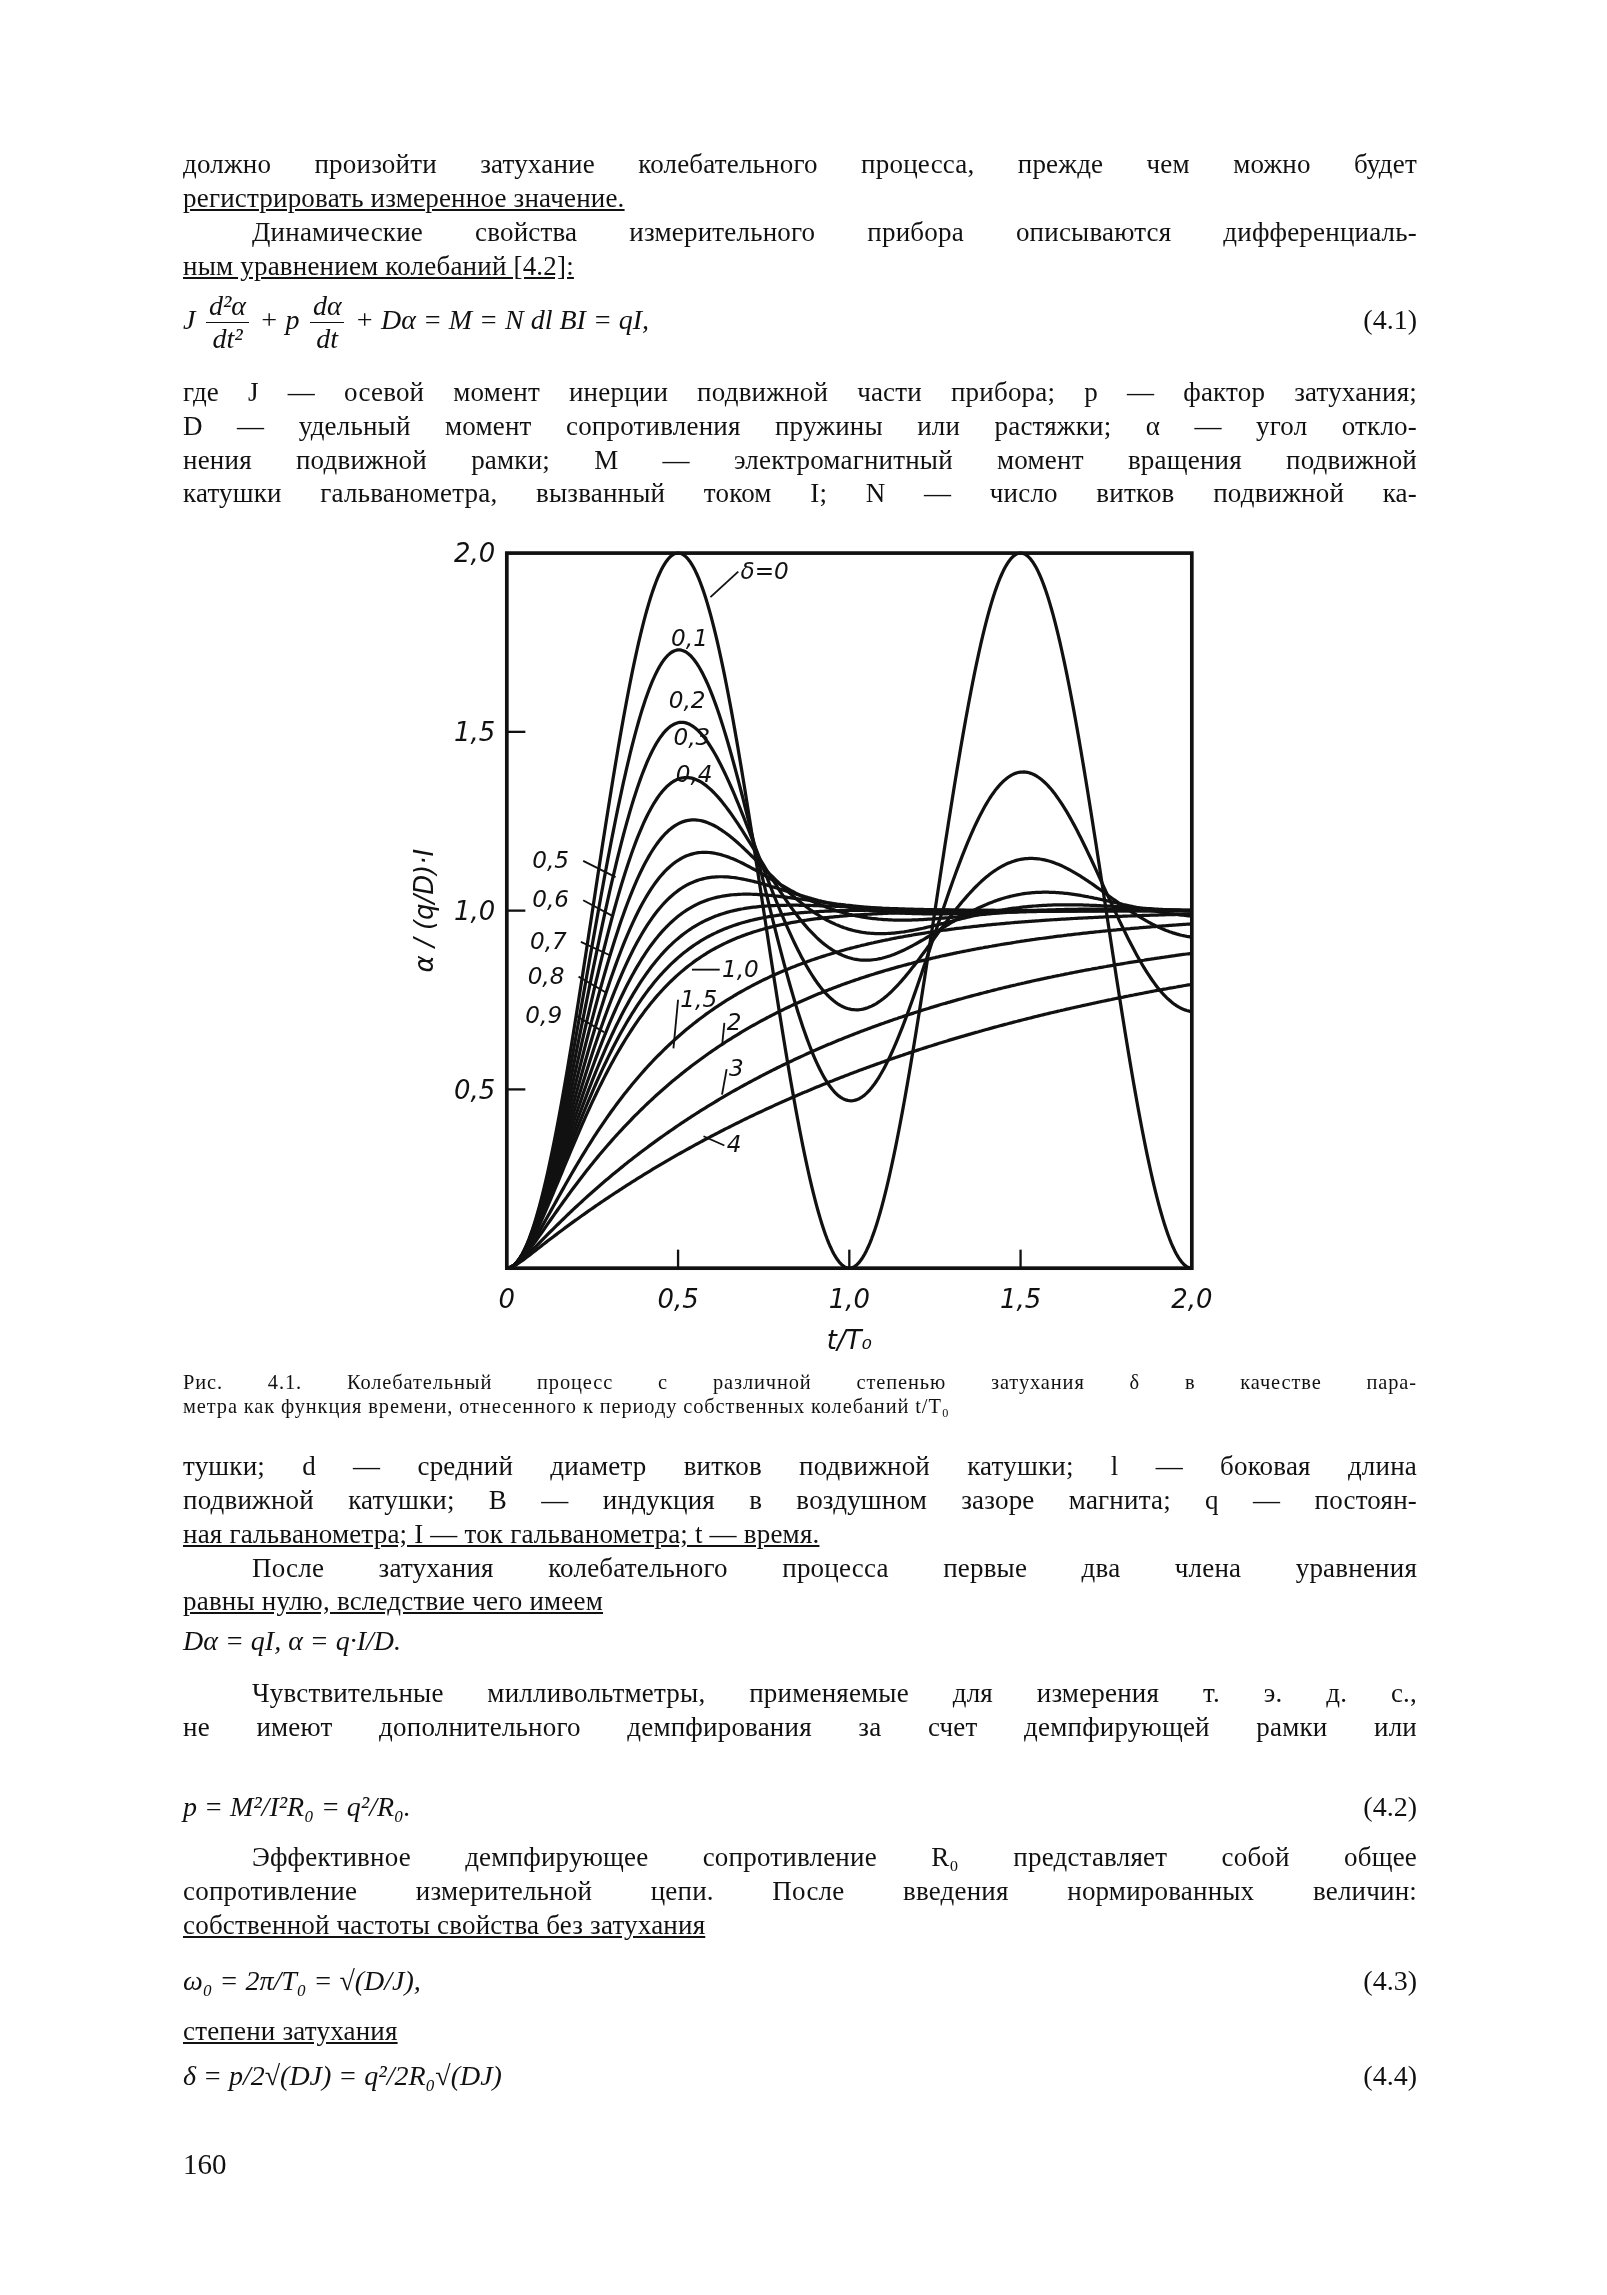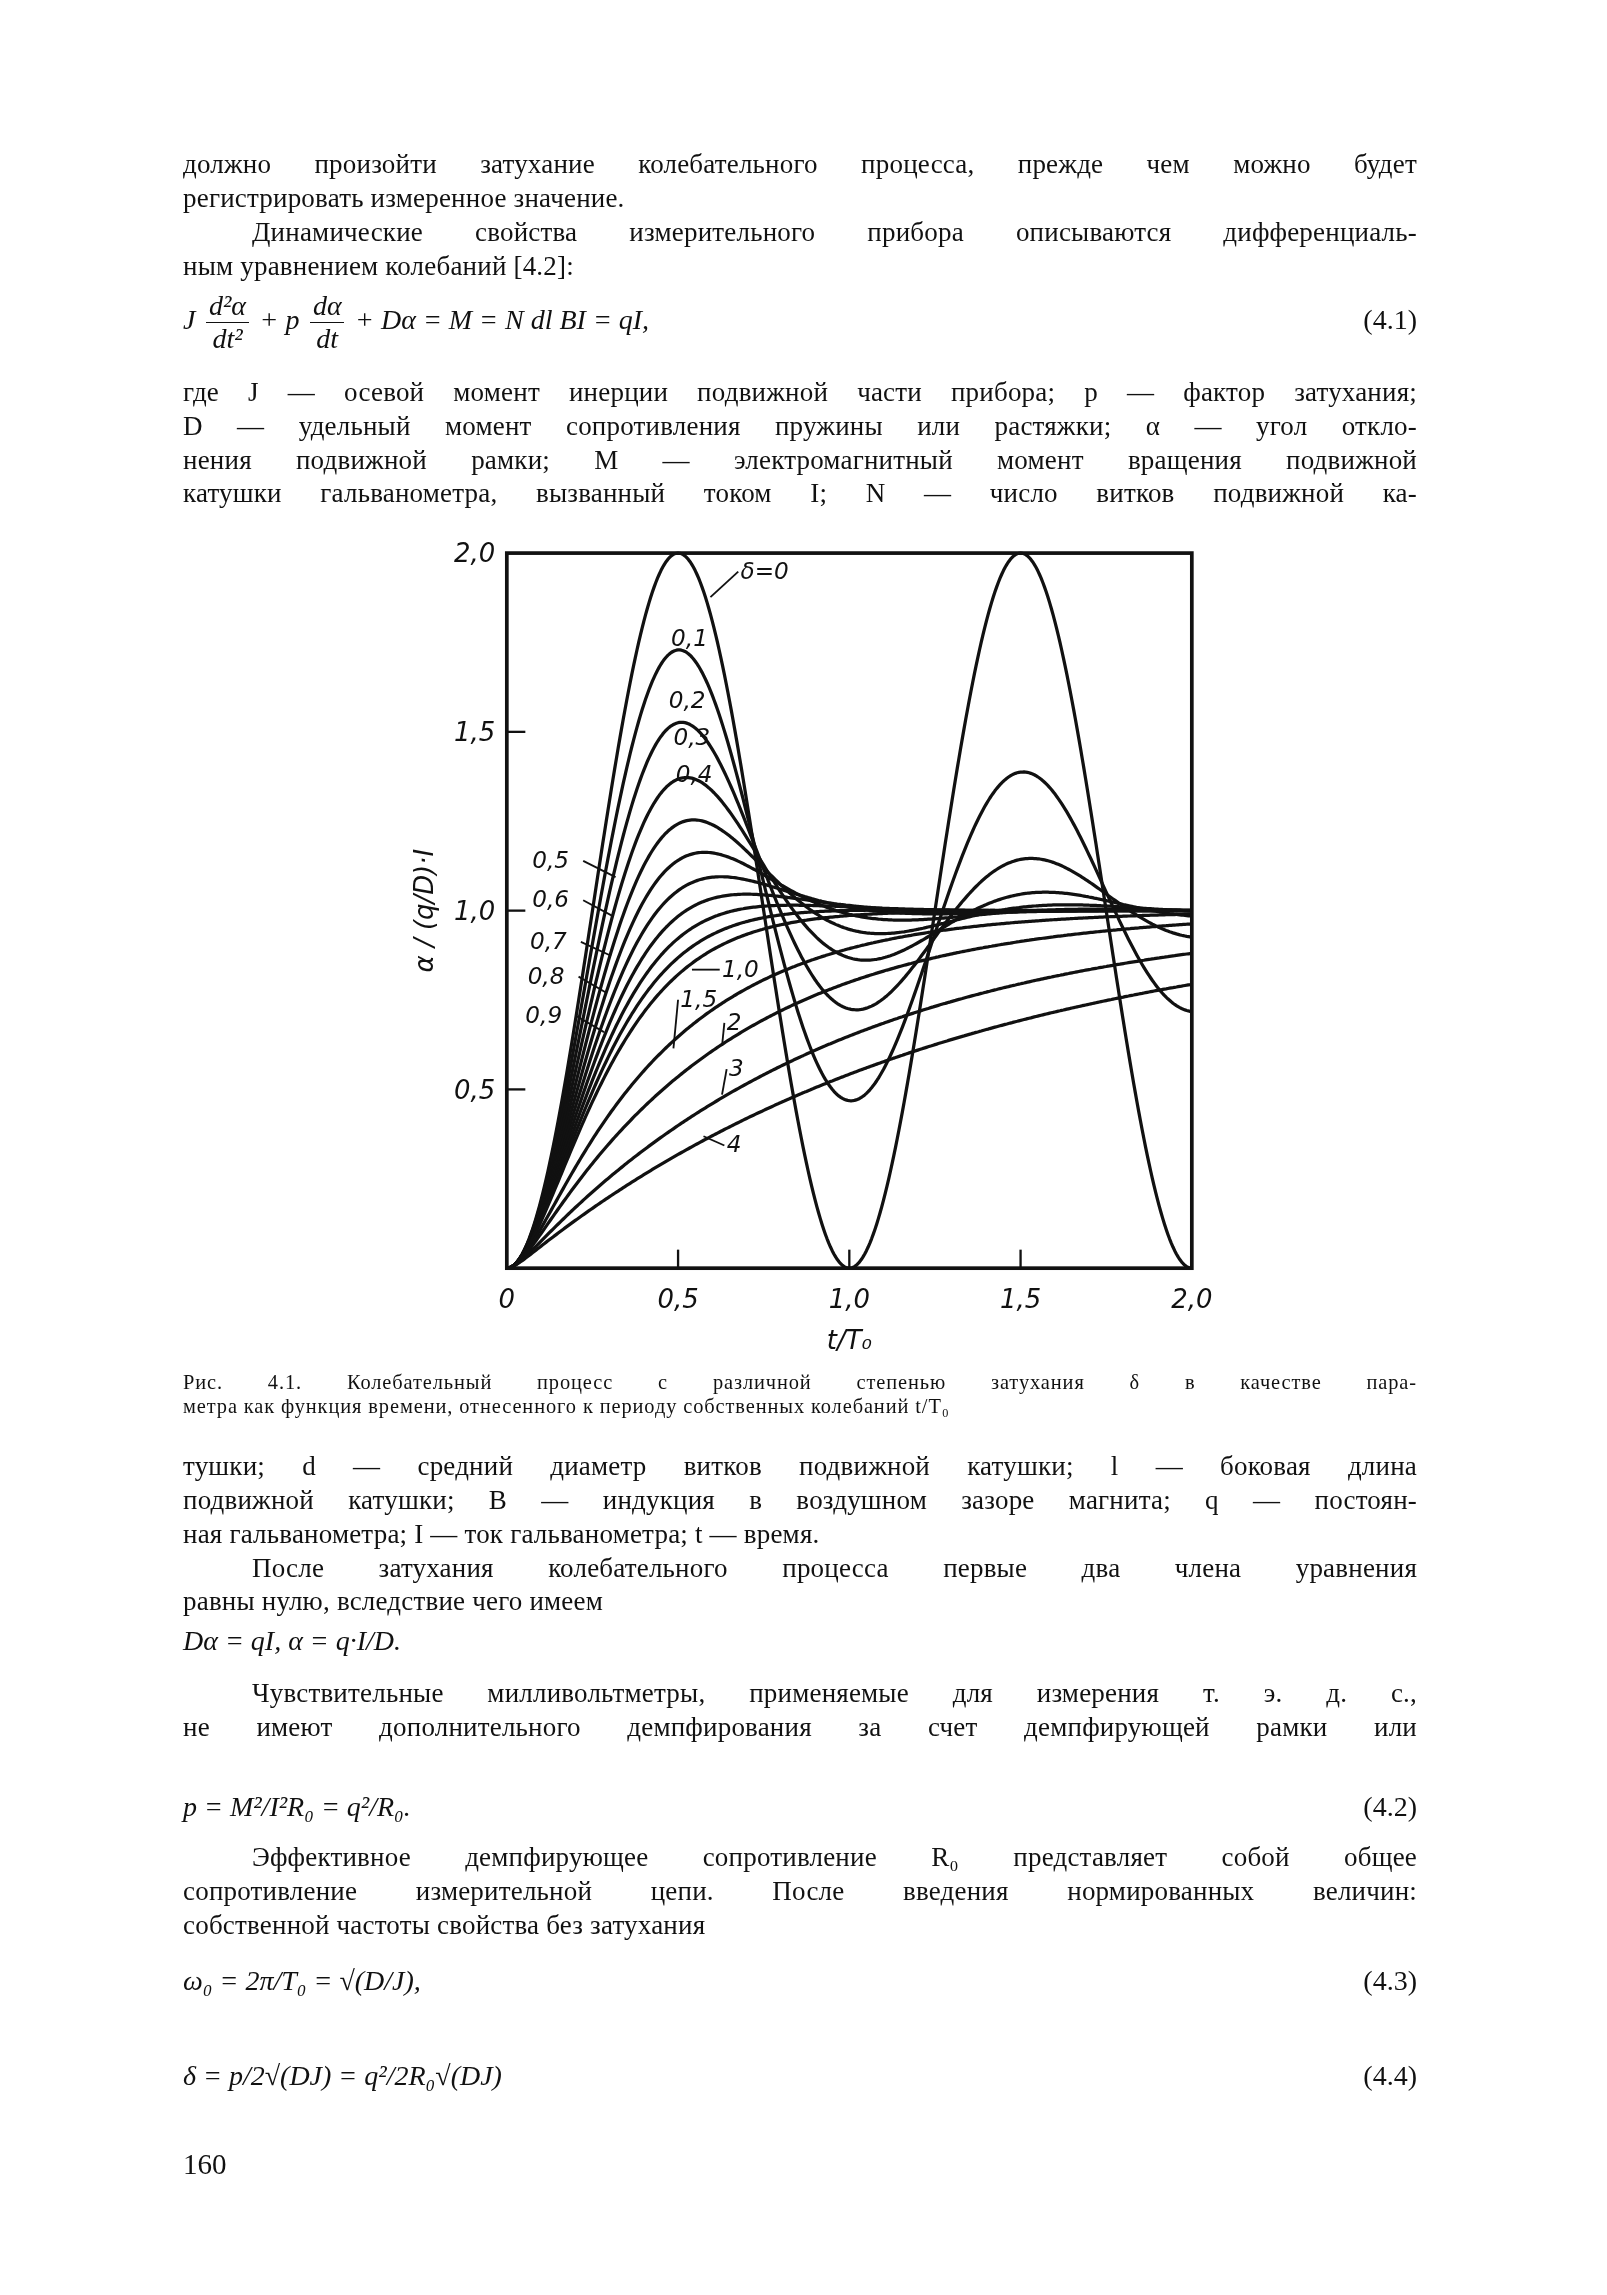--- a/index.html
+++ b/index.html
@@ -1,21 +1,21 @@
 <!DOCTYPE html>
 <html style="font-size:7.4px"><head>
 <meta charset="utf-8">
 <style>
   html, body { margin: 0; padding: 0; background: #ffffff; }
   body { width: 1607px; height: 2295px; position: relative; overflow: hidden;
          font-family: "Liberation Serif", "DejaVu Serif", serif; color: #111; }
   .page { position: absolute; left: 0; top: 0; width: 1607px; height: 1702px; }
   .txt { position: absolute; left: 183px; width: 1234px; font-size: 27px; line-height: 34px;
          text-align: justify; text-align-last: justify; white-space: nowrap; letter-spacing: 0.2px; }
-  .txt.last { text-align-last: left; }
+  .txt.last { text-align-last: left; text-decoration: underline; }
   .indent { padding-left: 69px; box-sizing: border-box; }
   .eq { position: absolute; left: 183px; width: 1234px; font-size: 28px; font-style: italic; white-space: nowrap; }
   .eqnum { position: absolute; right: 0; top: 0; font-style: normal; }
   .frac { display: inline-block; vertical-align: middle; text-align: center; margin: 0 3.7px; }
   .frac .num { display: block; border-bottom: 1.4px solid #111; padding: 0 2.8px; line-height: 32px; }
   .frac .den { display: block; line-height: 32px; }
   .caption { position: absolute; left: 183px; width: 1234px; font-size: 20.4px; line-height: 23px; font-weight: normal;
              letter-spacing: 0.9px; white-space: nowrap; text-align: justify; text-align-last: justify; }
   .caption.last { text-align-last: left; }
   #chart { position: absolute; left: 0; top: 0; }
@@ -128,20 +128,21 @@
 
   <div class="txt indent" style="top:1840px">Эффективное демпфирующее сопротивление R₀ представляет собой общее</div>
   <div class="txt" style="top:1874px">сопротивление измерительной цепи. После введения нормированных величин:</div>
   <div class="txt last" style="top:1908px">собственной частоты свойства без затухания</div>
 
   <div class="eq" style="top:1965px">
     <span>ω₀ = 2π/T₀ = √(D/J),</span>
     <span class="eqnum">(4.3)</span>
   </div>
 
+  <div class="txt last" style="top:2014px">степени затухания</div>
 
   <div class="eq" style="top:2060px">
     <span>δ = p/2√(DJ) = q²/2R₀√(DJ)</span>
     <span class="eqnum">(4.4)</span>
   </div>
 
   <div class="pagenum">160</div>
 </div>
 
 

